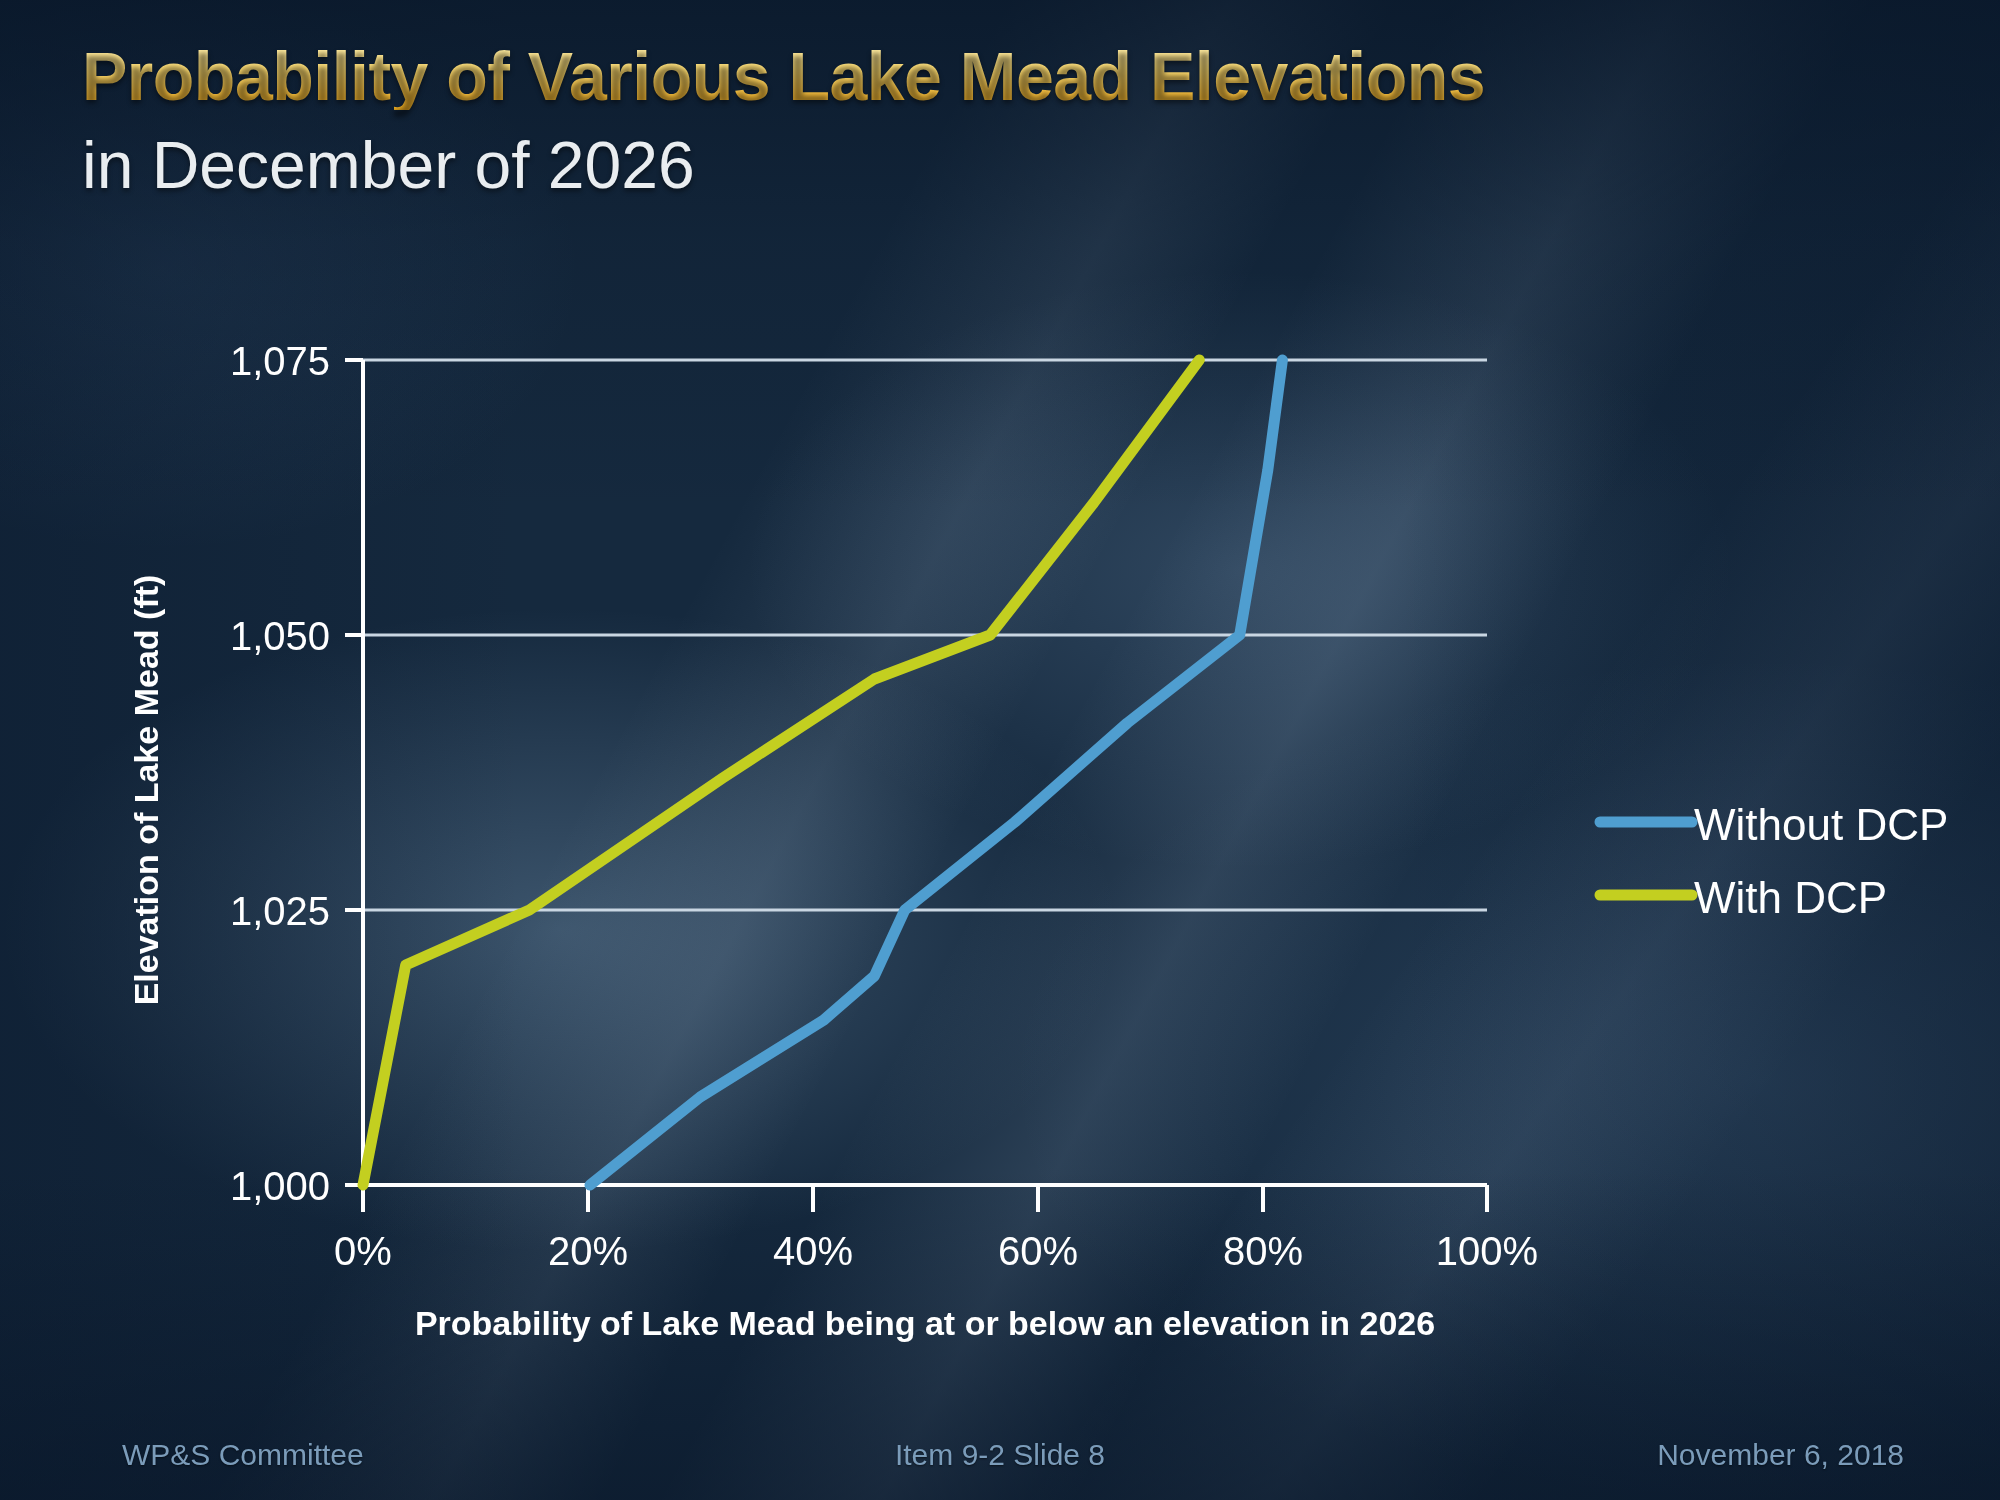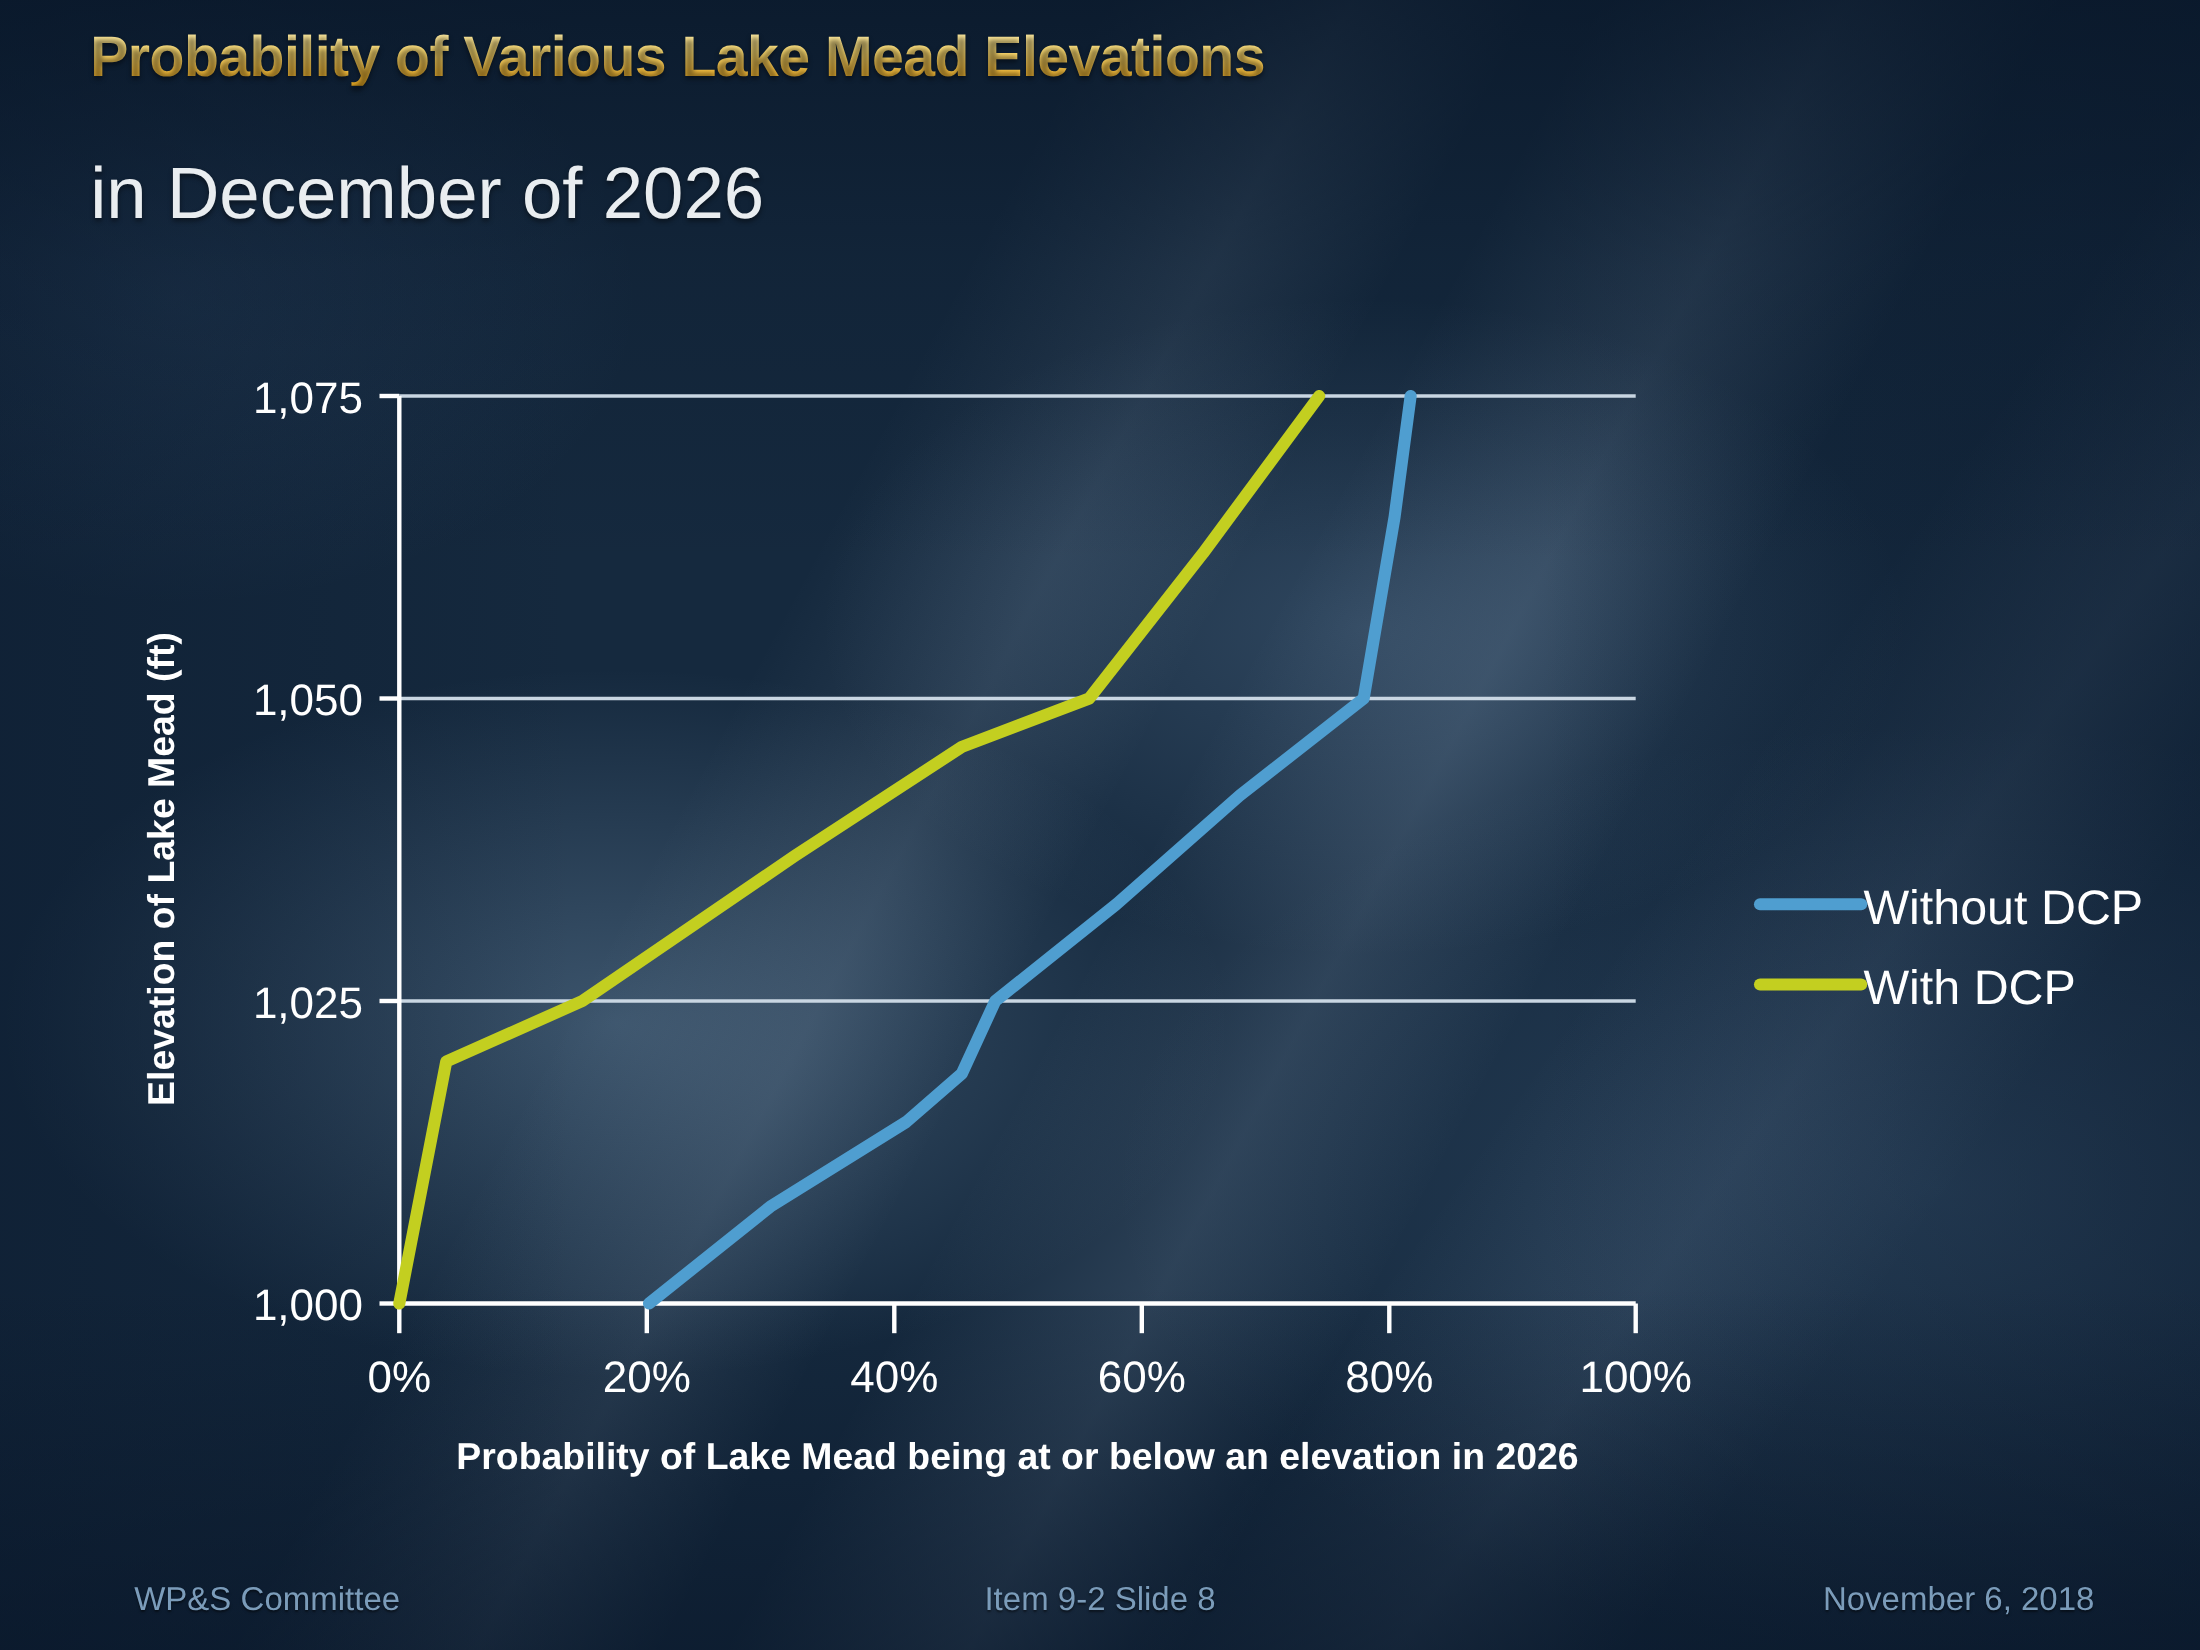--- a/index.html
+++ b/index.html
@@ -27,29 +27,29 @@
   #slide-bg .l3{position:absolute;inset:0;
     background:
       linear-gradient(180deg, rgba(8,22,40,0.72) 0%, rgba(8,22,40,0.25) 16%, rgba(8,22,40,0.0) 34%),
       linear-gradient(0deg, rgba(7,20,38,0.55) 0%, rgba(7,20,38,0.0) 22%),
       linear-gradient(90deg, rgba(10,25,45,0.45) 0%, rgba(10,25,45,0.0) 26%),
       linear-gradient(270deg, rgba(10,25,45,0.42) 0%, rgba(10,25,45,0.0) 30%);
   }
 
   
   #title{
-    position:absolute;left:82px;top:26px;z-index:5;
-    font-size:52px;font-weight:700;letter-spacing:-0.5px;line-height:1.0;
+    position:absolute;left:82px;top:42px;z-index:5;
+    font-size:68px;font-weight:700;letter-spacing:-0.5px;line-height:1.0;
     background:linear-gradient(180deg,#fff0b0 0%,#ffdf76 38%,#f5bc3a 78%,#e8a81f 100%);
     -webkit-background-clip:text;background-clip:text;color:transparent;
     text-shadow:0 3px 5px rgba(0,0,0,0.45);
     white-space:nowrap;
   }
   #subtitle{
-    position:absolute;left:82px;top:142px;z-index:5;
+    position:absolute;left:82px;top:132px;z-index:5;
     font-size:66px;font-weight:400;line-height:1.0;color:#e9edf0;
     text-shadow:0 3px 5px rgba(0,0,0,0.45);white-space:nowrap;
   }
 
   
   #chart{position:absolute;left:0;top:0;width:2000px;height:1500px;z-index:4;}
 
   .axis-tick-label{fill:#ffffff;font-family:"Liberation Sans",sans-serif;font-size:40px;}
   .axis-title{fill:#ffffff;font-family:"Liberation Sans",sans-serif;font-size:34px;font-weight:700;}
   .legend-label{fill:#ffffff;font-family:"Liberation Sans",sans-serif;font-size:44px;}

